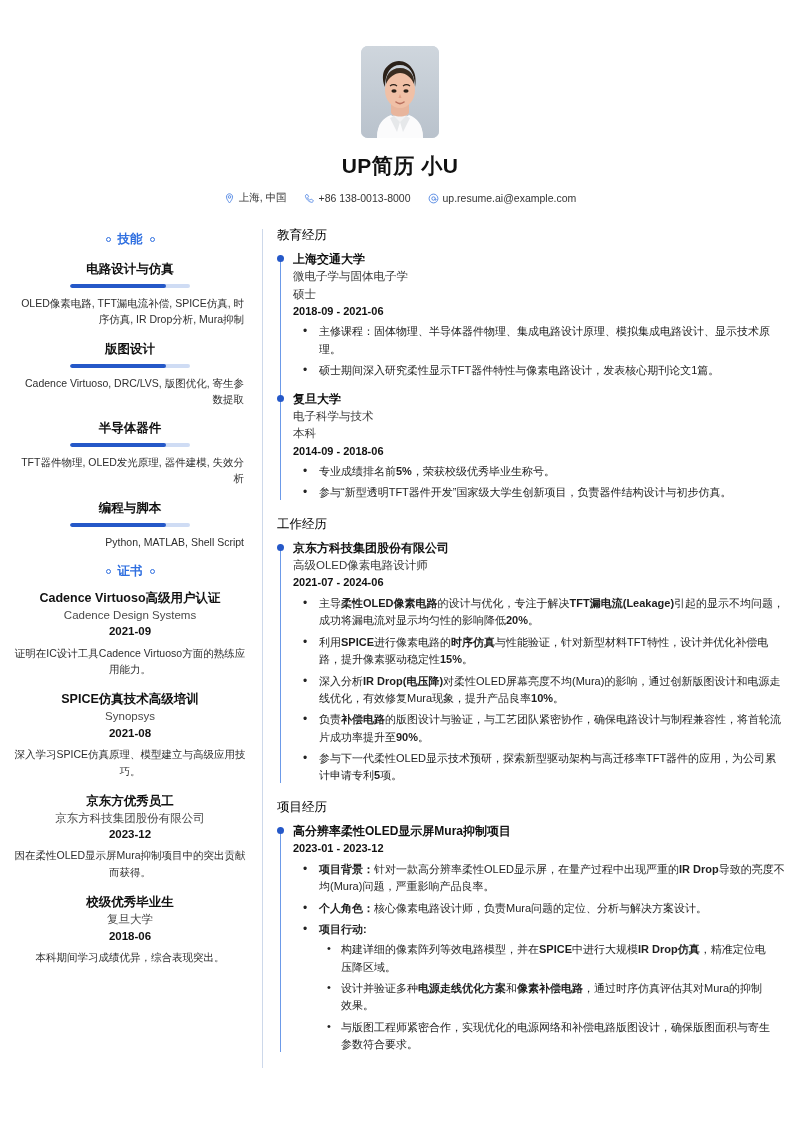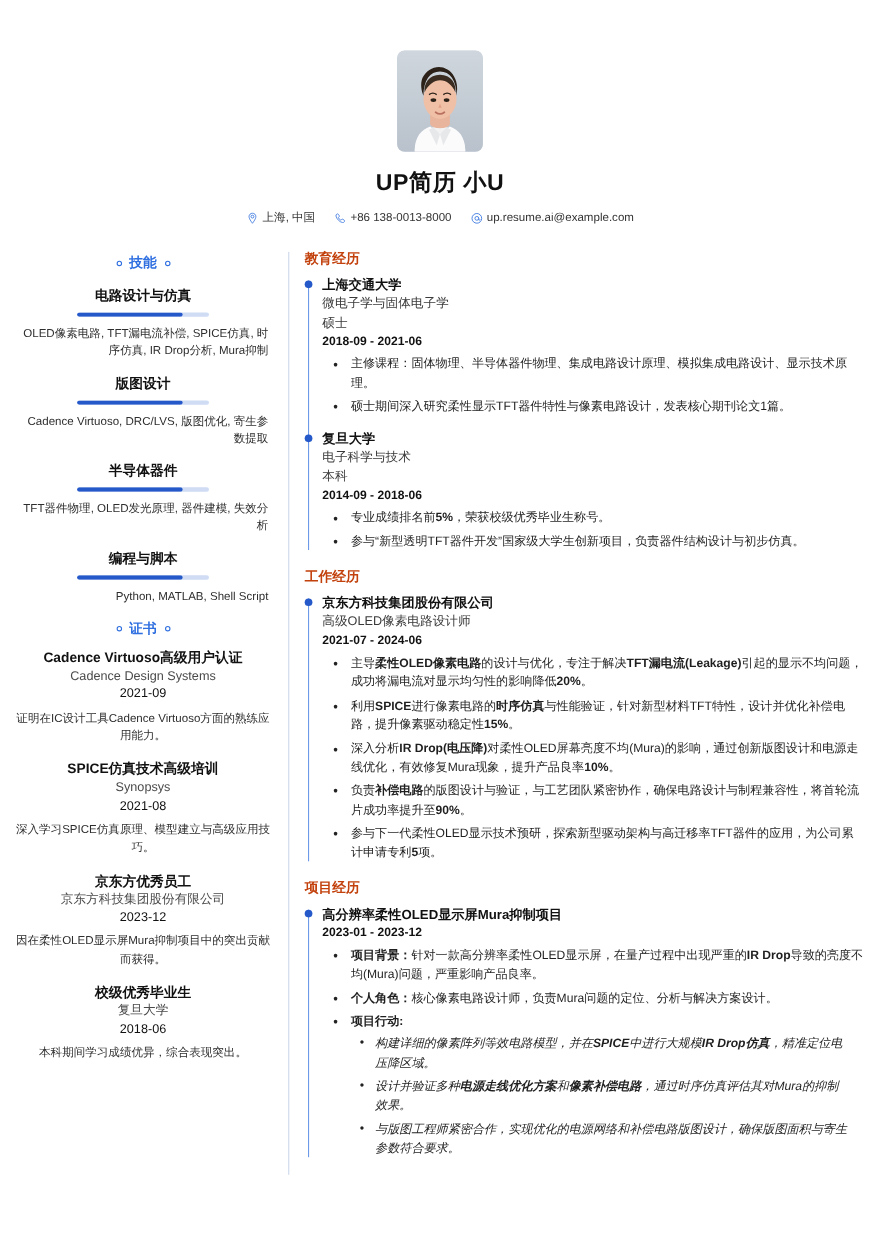--- a/index.html
+++ b/index.html
@@ -56,27 +56,27 @@
   }
   .skill-fill { height: 100%; background: #2558c8; border-radius: 2px; }
   .skill-desc {
     font-size: 10.5px; color: #2e2e2e; text-align: right; line-height: 1.55;
     padding: 0 6px;
   }
 
   .cert { margin-bottom: 13px; text-align: center; }
   .cert-title { font-weight: bold; font-size: 12.5px; color: #111; line-height: 1.35; }
   .cert-org { font-size: 11.5px; color: #4a4a4a; line-height: 1.45; }
-  .cert-date { font-weight: normal; font-size: 11.5px; color: #111; line-height: 1.5; }
+  .cert-date { font-weight: bold; font-size: 11.5px; color: #111; line-height: 1.5; }
   .cert-desc { font-size: 10.5px; color: #2e2e2e; line-height: 1.6; margin-top: 4px; padding: 0 2px; }
 
   
   .main-sec { margin-bottom: 14px; }
   .main-sec-title {
-    color: #c2410c; font-weight: bold; font-size: 12.5px;
+    color: #000000; font-weight: normal; font-size: 12.5px;
     margin-bottom: 7px;
   }
   .timeline { position: relative; padding-left: 16px; }
   .timeline::before {
     content: ""; position: absolute; left: 3px; top: 4px; bottom: 2px;
     width: 1.2px; background: #6c9ae8;
   }
   .entry { position: relative; margin-bottom: 11px; }
   .entry:last-child { margin-bottom: 0; }
   .entry::before {
@@ -90,21 +90,21 @@
 
   ul.bullets { list-style: none; margin: 3px 0 0 0; padding: 0; }
   ul.bullets > li {
     position: relative; padding-left: 26px; margin-bottom: 4px;
     font-size: 11px; line-height: 1.58; color: #1f1f1f;
   }
   ul.bullets > li::before {
     content: "\2022"; position: absolute; left: 10px; top: -1px;
     font-size: 12px; color: #222;
   }
-  ul.sub-bullets { list-style: none; margin: 3px 16px 0 0; padding: 0; font-style: italic; }
+  ul.sub-bullets { list-style: none; margin: 3px 16px 0 0; padding: 0; }
   ul.sub-bullets > li {
     position: relative; padding-left: 22px; margin-bottom: 4px;
     font-size: 11px; line-height: 1.58; color: #1f1f1f;
   }
   ul.sub-bullets > li::before {
     content: "\2022"; position: absolute; left: 8px; top: -1px;
     font-size: 11px; color: #222;
   }
   b { font-weight: bold; }
 </style>

